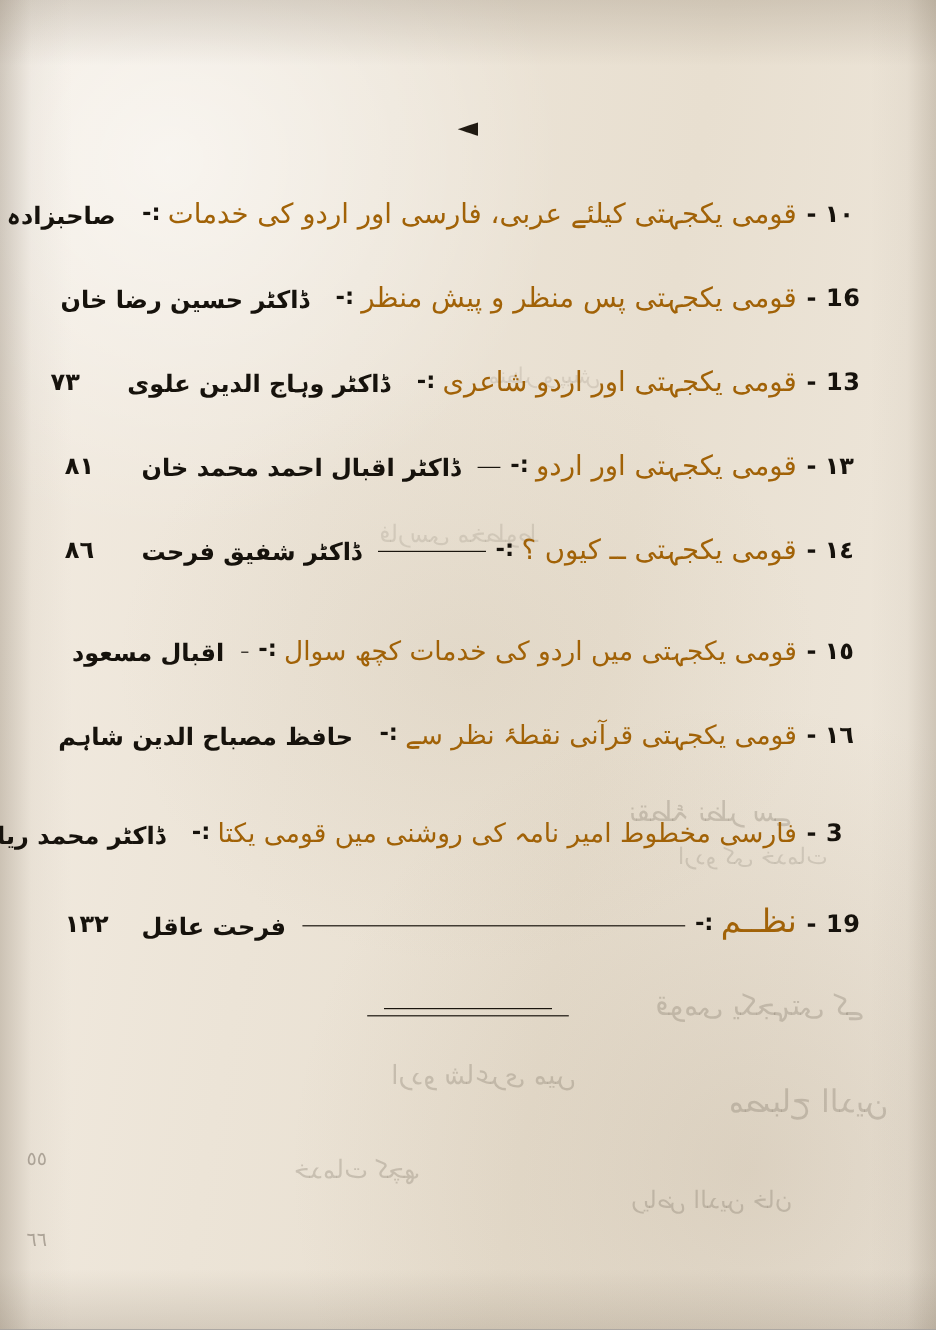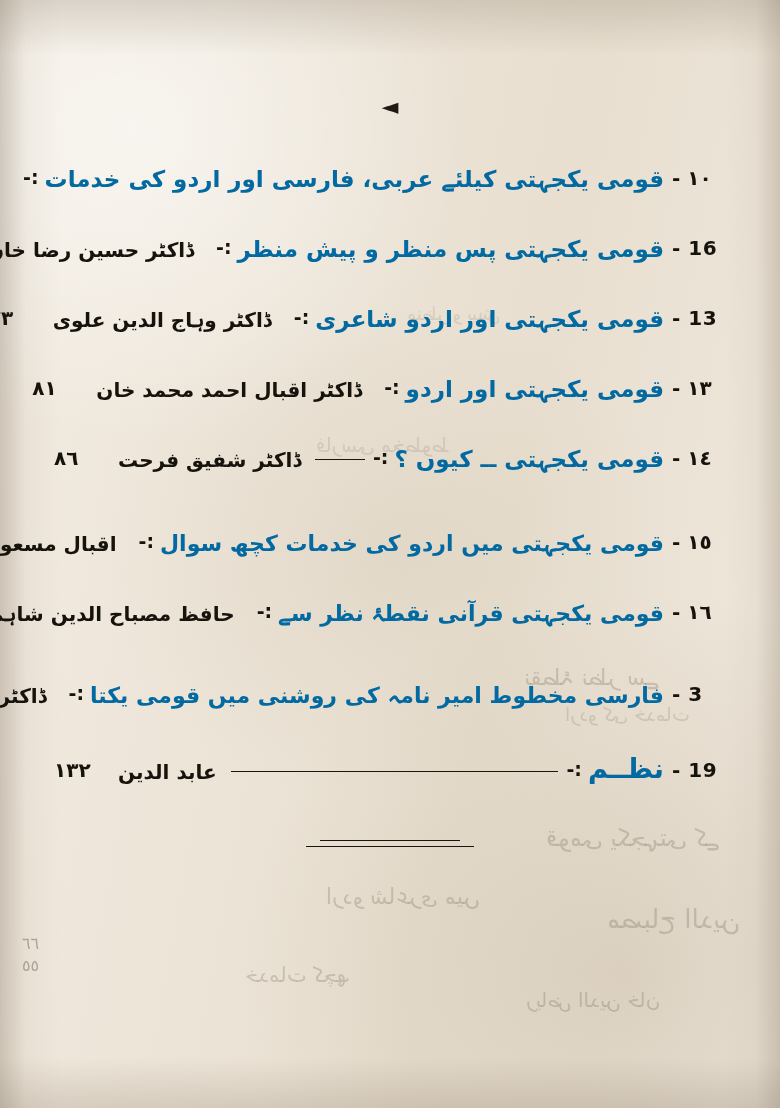--- a/index.html
+++ b/index.html
@@ -87,24 +87,24 @@
     text-align: left;
     font-size: 20px;
     font-weight: 700;
     letter-spacing: 0.5px;
     padding-bottom: 2px;
     color: #16120c;
   }
   .title {
     flex: 0 0 auto;
     font-size: 23px;
-    font-weight: 700;
+    font-weight: 400;
     padding: 0 8px 0 6px;
     white-space: nowrap;
-    color: #0369a1;
+    color: #a16207;
   }
   .colon {
     flex: 0 0 14px;
     font-size: 19px;
     font-weight: 700;
     padding-bottom: 4px;
     color: #16120c;
   }
   .leader {
     flex: 1 1 auto;
@@ -146,21 +146,21 @@
   .bottom-rule .r.long  { width: 168px; }
 
   .corner-note {
     position: absolute;
     left: 22px;
     font-size: 16px;
     color: rgba(60,50,38,0.35);
     z-index: 2;
   }
   .corner-note.cn1 { top: 956px; }
-  .corner-note.cn2 { top: 934px; }
+  .corner-note.cn2 { top: 1023px; }
 </style>
 </head>
 <body>
 
 <div class="page">
   <div class="paper-tint"></div>
 
   <div class="bleed b1">نقطۂ نظر سے</div>
   <div class="bleed b2">اردو کی خدمات</div>
   <div class="bleed b3">قومی یکجہتی کے</div>
@@ -250,21 +250,21 @@
         <div class="leader"></div>
         <div class="author">ڈاکٹر محمد ریاض الدین خان</div>
 
       </div>
 
       <div class="toc-row row-nazm" style="margin-top:36px;">
         <div class="num">19 -</div>
         <div class="title">نظــم</div>
         <div class="colon">:-</div>
         <div class="leader"></div>
-        <div class="author">عابد الدین</div>
+        <div class="author">فرحت عاقل</div>
         <div class="page-no">١٣٢</div>
       </div>
 
     </div>
 
     <div class="bottom-rule">
       <div class="r short"></div>
       <div class="r long"></div>
     </div>
 

